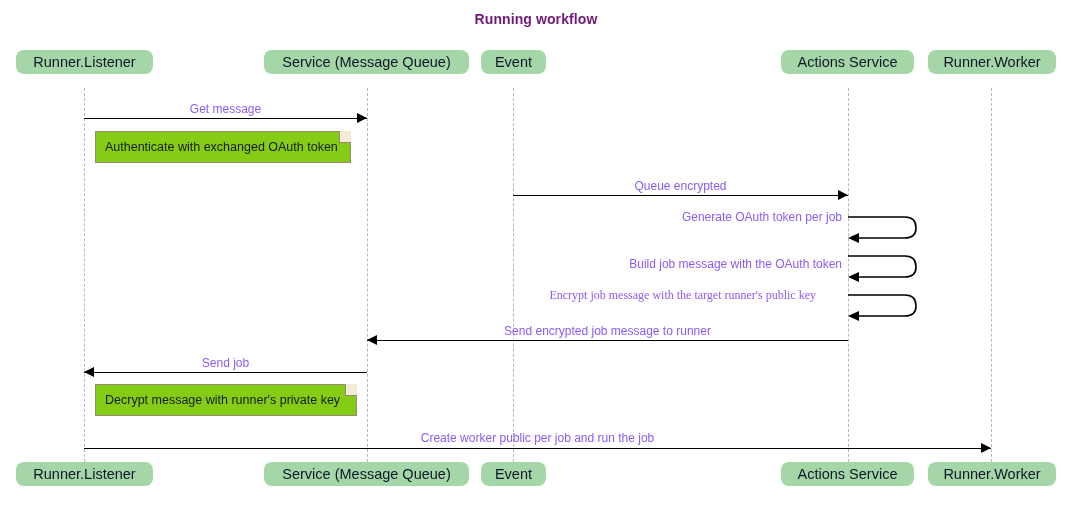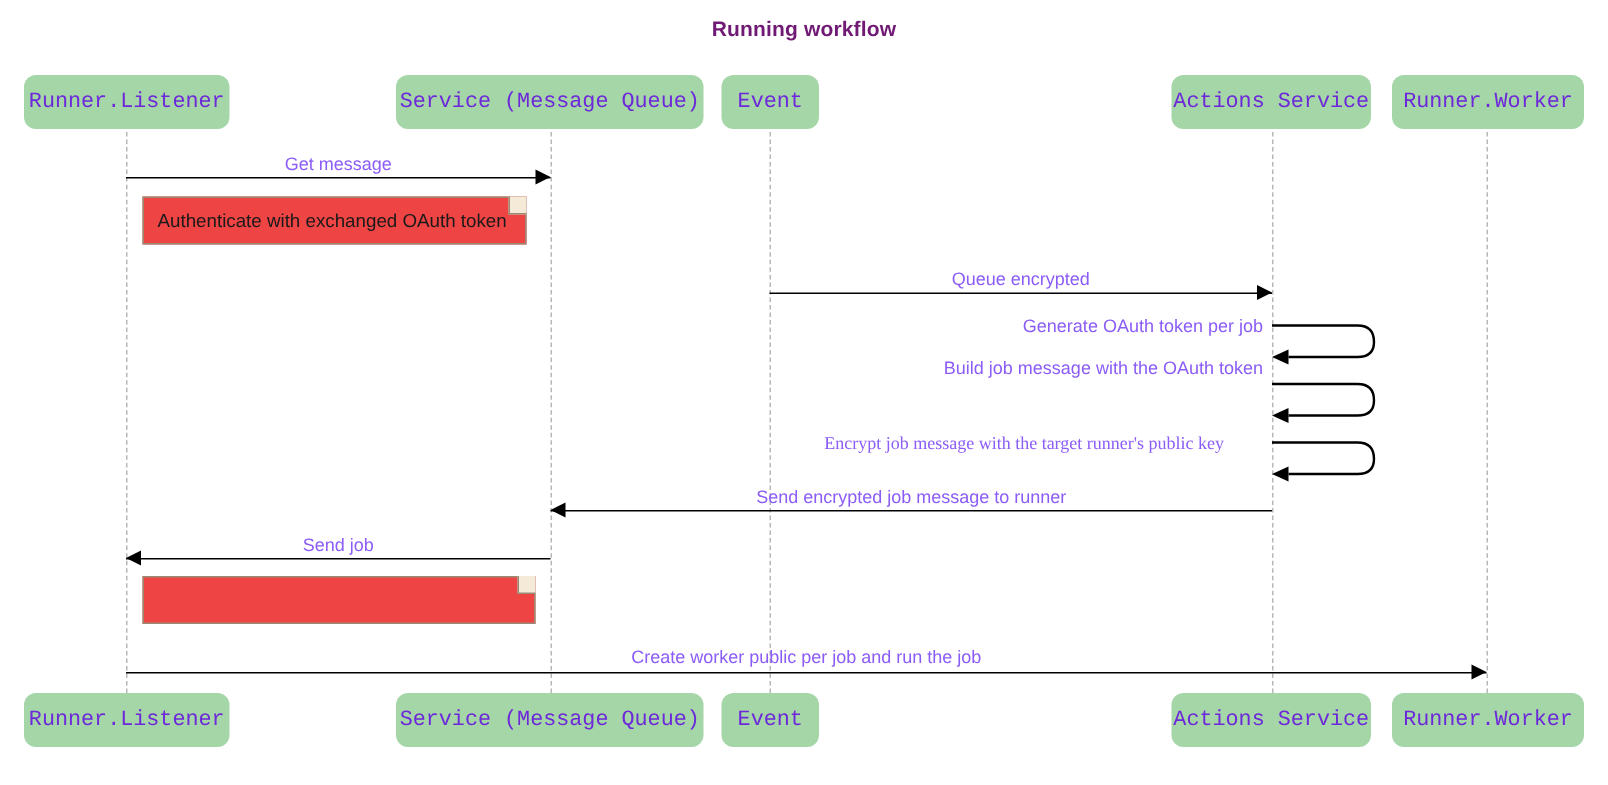--- a/index.html
+++ b/index.html
@@ -20,31 +20,30 @@
     text-align:center;
     font-size:14px;
     font-weight:bold;
     color:#701a75;
     letter-spacing:0.1px;
   }
 
   
   .participant{
     position:absolute;
-    height:36px;
+    height:24px;
     background:#a5d6a7;
     border-radius:8px;
     display:flex;
     align-items:center;
     justify-content:center;
     font-size:14.5px;
-    color:#6d28d9;
+    color:#0f172a;
     white-space:nowrap;
     box-sizing:border-box;
-    font-family:Liberation Mono, monospace;
   }
 
   
   .lifeline{
     position:absolute;
     width:0;
     border-left:1px dashed #b8b8b8;
     top:88px;
     height:374px;
   }
@@ -76,21 +75,21 @@
     transform:translateX(-50%);
   }
 
   
   .selfloop{position:absolute;}
   .selfloop svg{display:block;overflow:visible;}
 
   
   .note{
     position:absolute;
-    background:#ef4444;
+    background:#84cc16;
     border:1px solid #9a8a74;
     box-sizing:border-box;
     display:flex;
     align-items:center;
     font-size:12.5px;
     color:#1a1a1a;
     padding-left:9px;
     padding-right:16px;
     white-space:nowrap;
   }
@@ -175,29 +174,30 @@
           <polygon points="0,22 11,17 11,27" fill="#000"></polygon>
         </svg>
       </div>
       <div class="msg-label" style="left: 842px; top: 210px; transform: translateX(-100%); text-align: right;">Generate OAuth token per job</div>
       <div class="selfloop" style="left: 848px; top: 255px;">
         <svg width="82" height="36">
           <path d="M0,1 L57,1 Q68,1 68,12 Q68,22 57,22 L11,22" fill="none" stroke="#000" stroke-width="1.6"></path>
           <polygon points="0,22 11,17 11,27" fill="#000"></polygon>
         </svg>
       </div>
-      <div class="msg-label" style="left: 842px; top: 238px; transform: translateX(-100%);">Build job message with the OAuth token</div>
+      <div class="msg-label" style="left: 842px; top: 257px; transform: translateX(-100%);">Build job message with the OAuth token</div>
       <div class="selfloop" style="left: 848px; top: 294px;">
         <svg width="82" height="36">
           <path d="M0,1 L57,1 Q68,1 68,12 Q68,22 57,22 L11,22" fill="none" stroke="#000" stroke-width="1.6"></path>
           <polygon points="0,22 11,17 11,27" fill="#000"></polygon>
         </svg>
       </div>
       <div class="msg-label" style="left: 816px; top: 288px; transform: translateX(-100%); font-family: Liberation Serif, serif;">Encrypt job message with the target runner's public key</div>
       <div class="note" style="left: 95px; top: 131px; width: 256px; height: 32px;">
         <span>Authenticate with exchanged OAuth token</span>
         <div class="fold"></div>
       </div>
       <div class="note" style="left: 95px; top: 384px; width: 262px; height: 32px;">
+        <span>Decrypt message with runner's private key</span>
         <div class="fold"></div>
       </div>
     </div>
 </div>
 
 </body></html>

